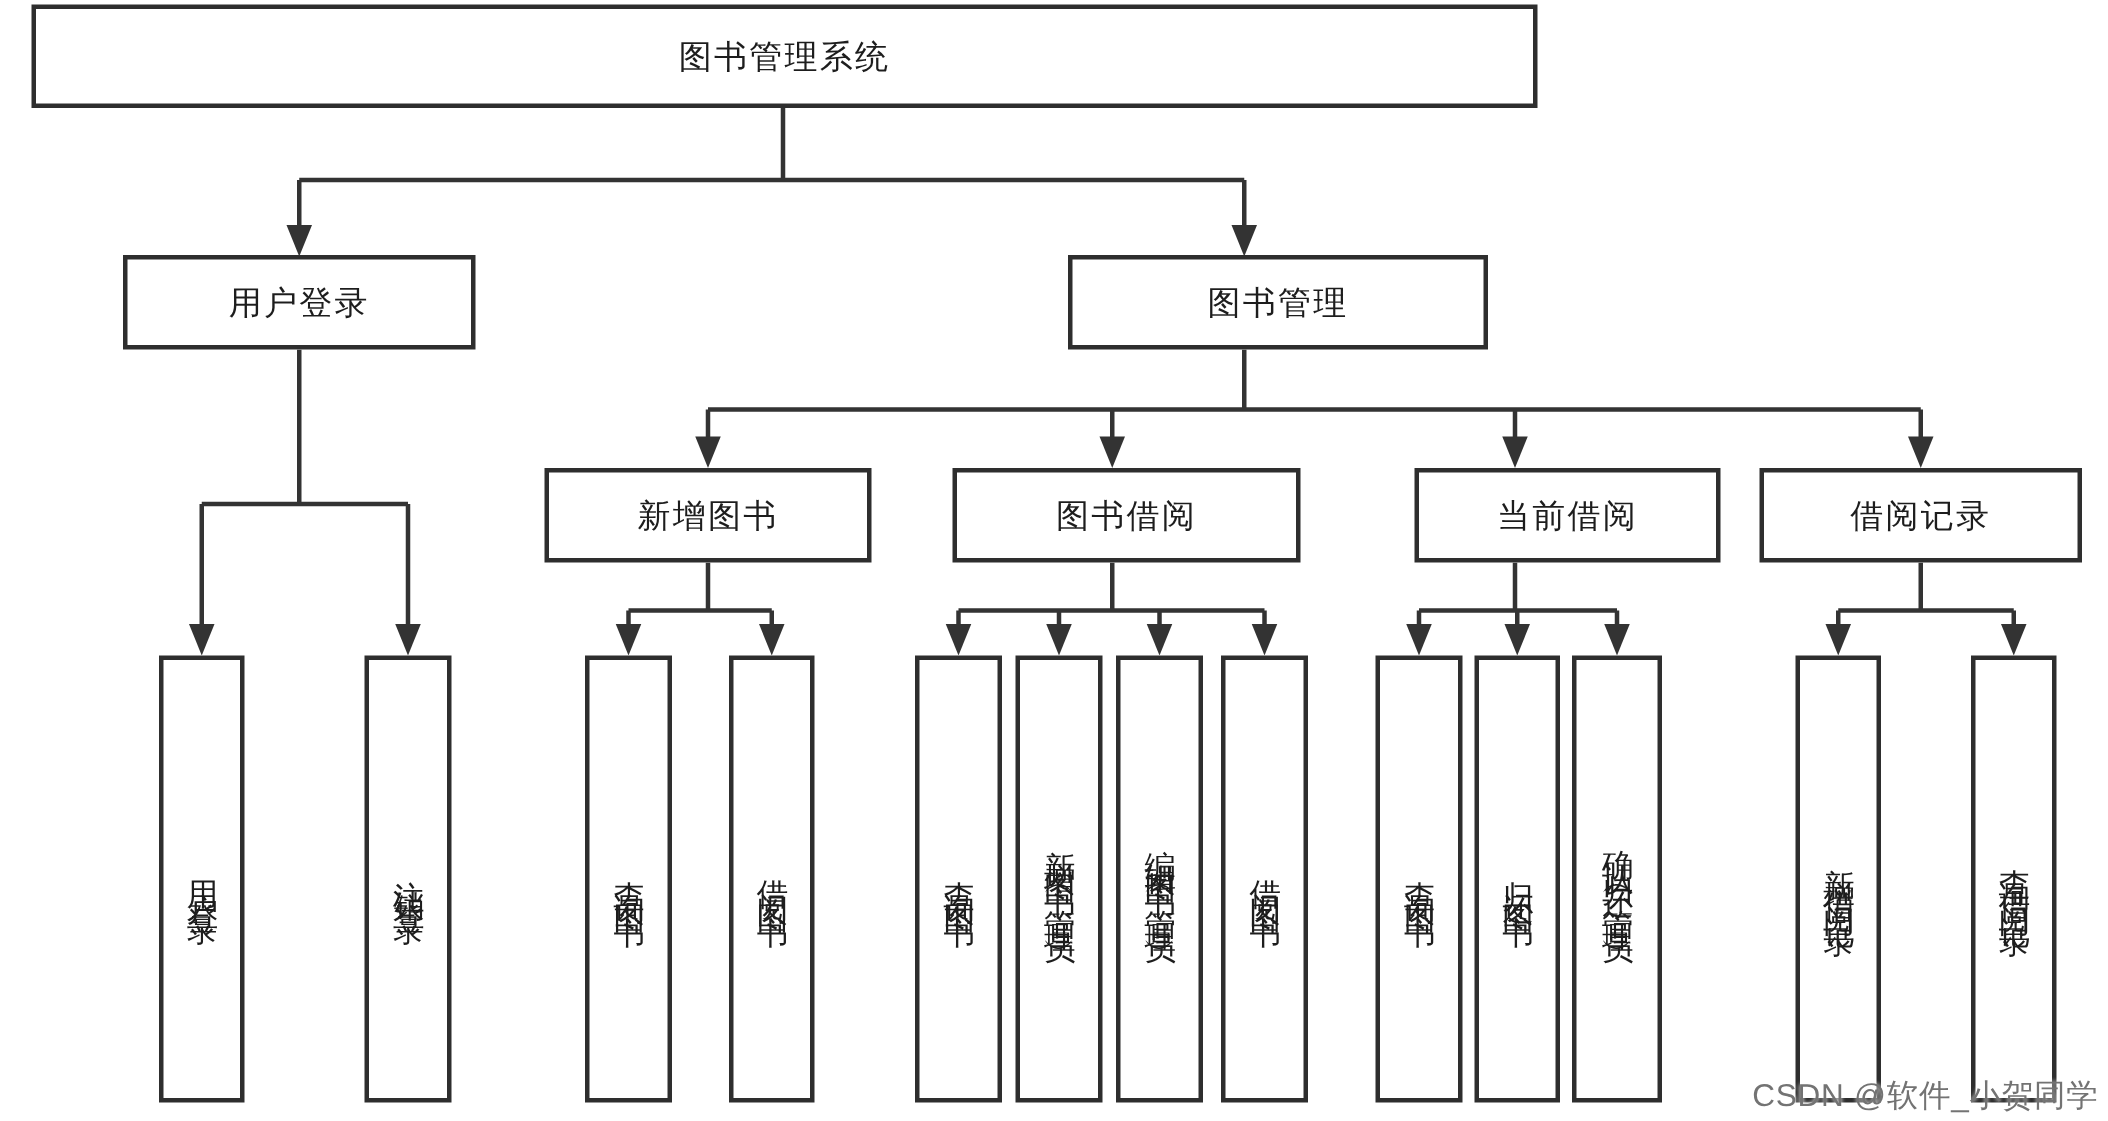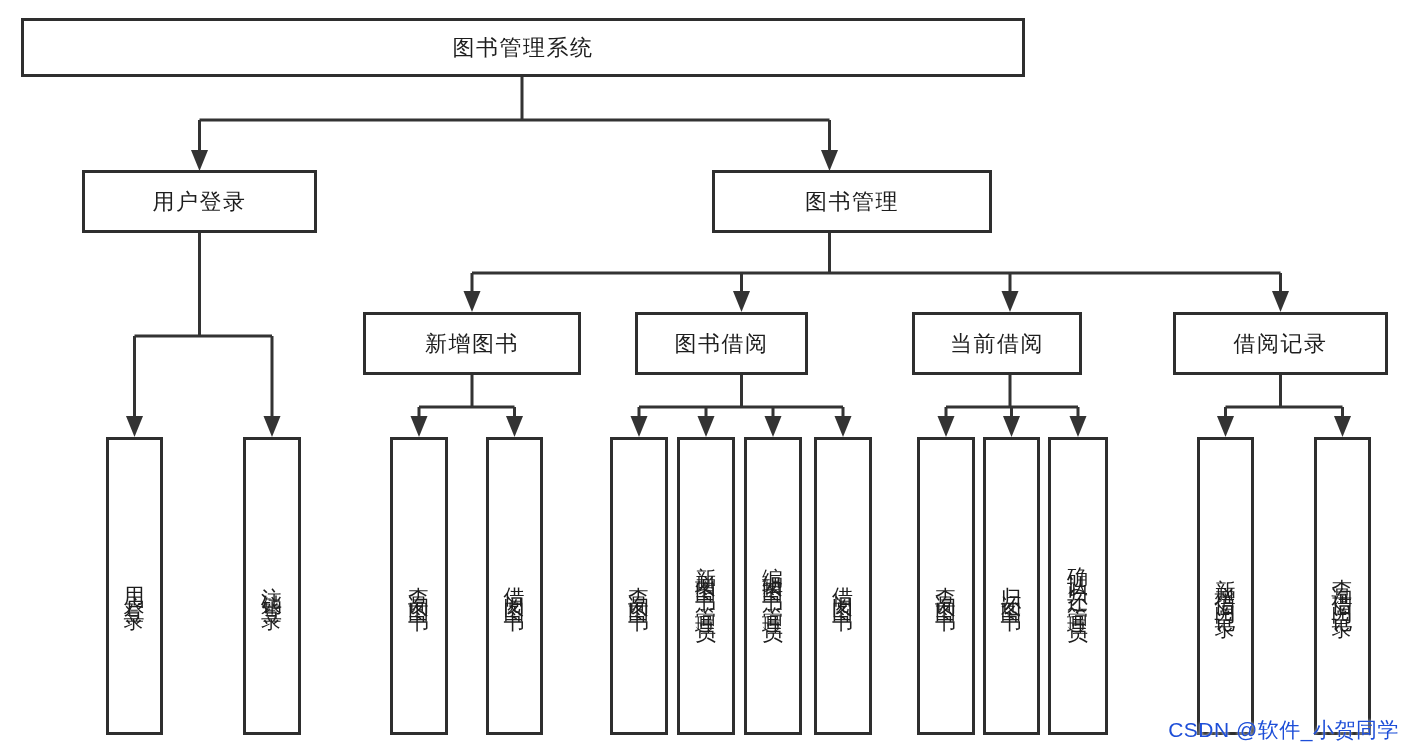--- a/index.html
+++ b/index.html
@@ -44,21 +44,21 @@
     line-height: 1;
     letter-spacing: 8px;
     color: #1d1d1d;
     white-space: nowrap;
   }
   .watermark {
     position: absolute;
     right: 6px;
     bottom: 3px;
     font-size: 21px;
-    color: #1d4ed8;
+    color: #737373;
     letter-spacing: 0.5px;
     text-shadow: 0 0 3px #ffffff;
     white-space: nowrap;
   }
 </style>
 </head>
 <body>
 
 <div class="canvas">
 
@@ -118,28 +118,28 @@
 
     <g stroke="#333333" stroke-width="3" fill="none">
       <path d="M1280.5 375 V407 M1225.5 407 H1342.5 M1225.5 407 V421 M1342.5 407 V421"></path>
     </g>
     <g fill="#333333" stroke="none">
       <polygon points="1225.5,437 1217,416 1234,416"></polygon>
       <polygon points="1342.5,437 1334,416 1351,416"></polygon>
     </g>
   </svg>
 
-  <div class="box h-label" style="left:21px; top:18px; width:1004px; height:59px">图书管理系统</div>
+  <div class="box h-label" style="left:21px; top:3px; width:1004px; height:69px">图书管理系统</div>
 
   <div class="box h-label" style="left:82px; top:170px; width:235px; height:63px">用户登录</div>
   <div class="box h-label" style="left:712px; top:170px; width:280px; height:63px">图书管理</div>
 
   <div class="box h-label" style="left:363px; top:312px; width:218px; height:63px">新增图书</div>
-  <div class="box h-label" style="left:635px; top:312px; width:173px; height:63px">图书借阅</div>
-  <div class="box h-label" style="left:912px; top:312px; width:170px; height:63px">当前借阅</div>
+  <div class="box h-label" style="left:635px; top:312px; width:232px; height:63px">图书借阅</div>
+  <div class="box h-label" style="left:943px; top:312px; width:204px; height:63px">当前借阅</div>
   <div class="box h-label" style="left:1173px; top:312px; width:215px; height:63px">借阅记录</div>
 
   <div class="box v-box" style="left:106px; top:437px; width:57px; height:298px">
     <span class="vtext">用户登录</span>
   </div>
   <div class="box v-box" style="left:243px; top:437px; width:58px; height:298px">
     <span class="vtext">注销登录</span>
   </div>
 
   <div class="box v-box" style="left:390px; top:437px; width:58px; height:298px">

